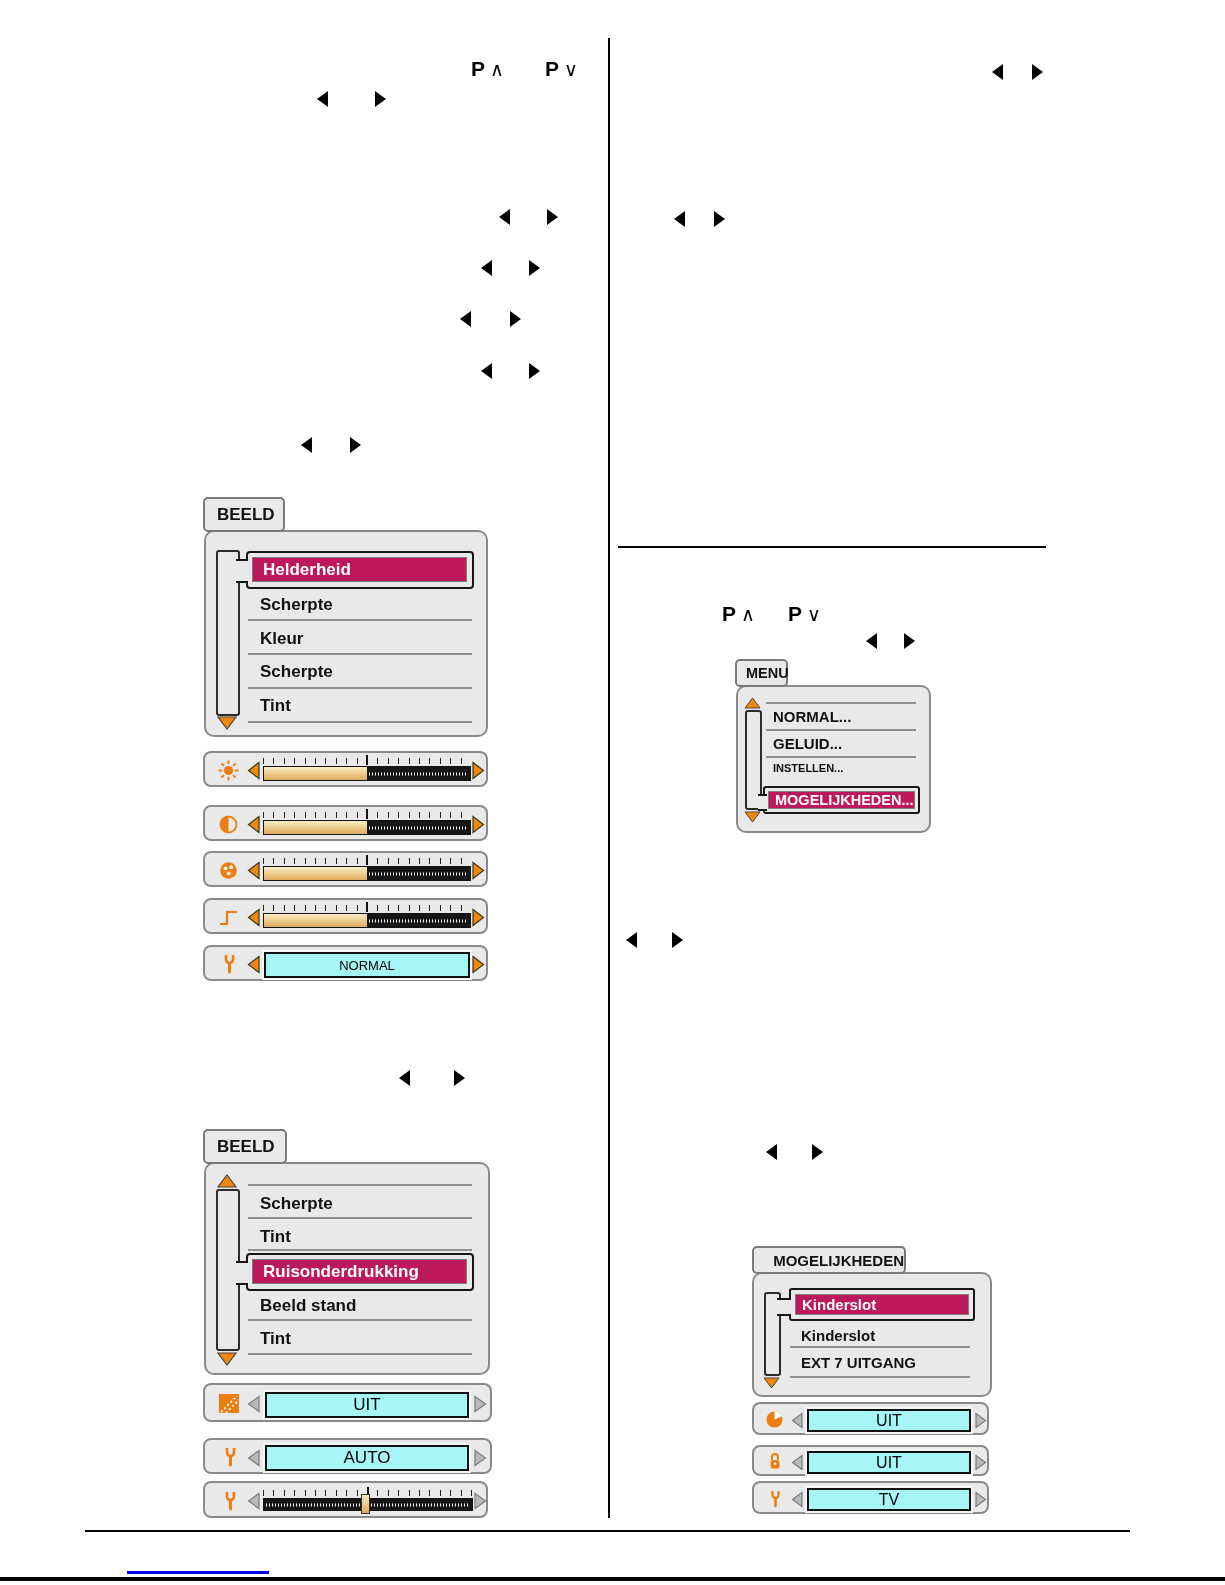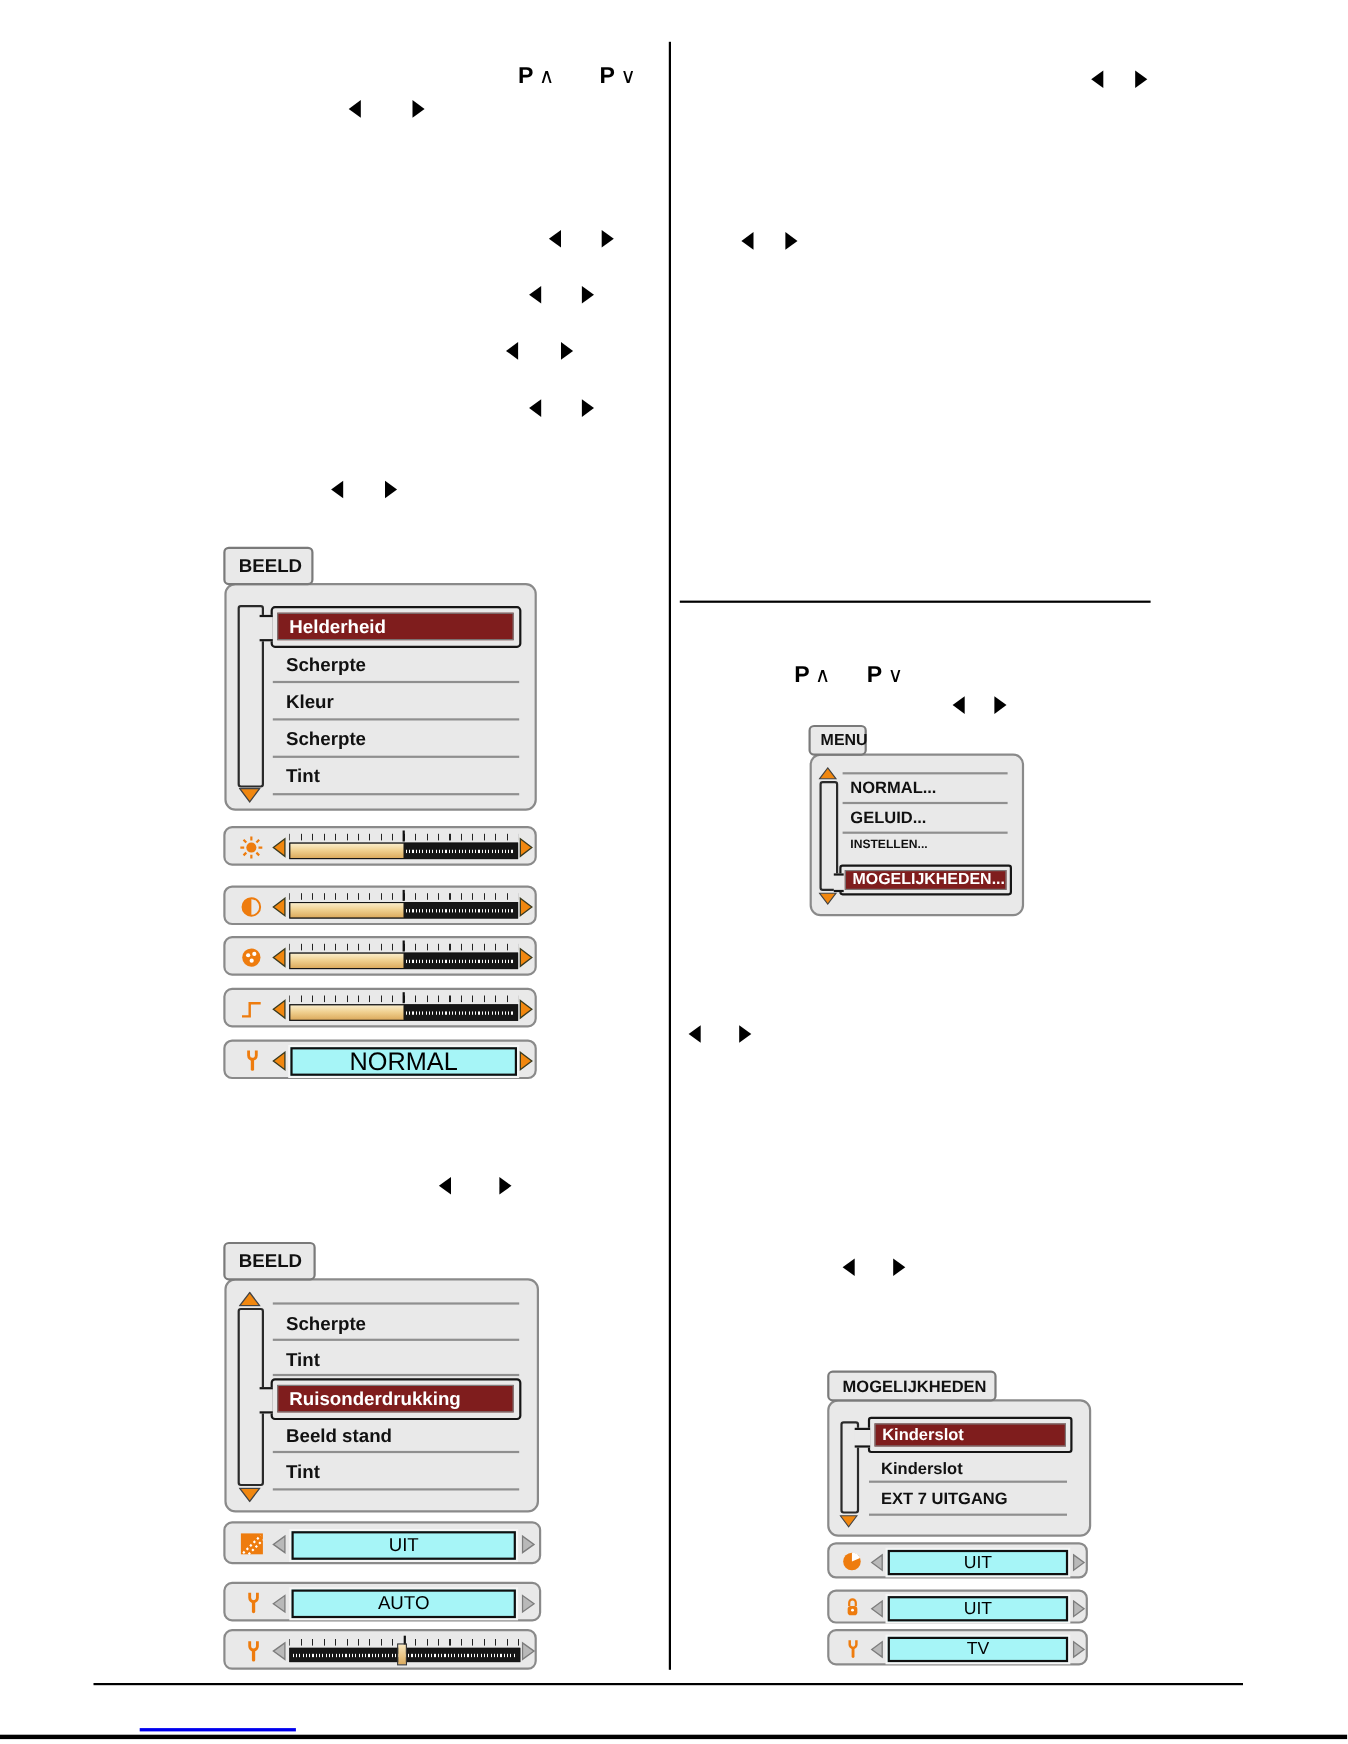--- a/index.html
+++ b/index.html
@@ -12,21 +12,21 @@
   .pkey{position:absolute;display:inline-flex;align-items:center;gap:5px;}
   .pkey .p{font-size:21px;font-weight:bold;color:#000;line-height:1;}
   .pkey .chev{font-size:19px;font-weight:400;color:#000;line-height:1;position:relative;top:1px;}
   
   .tab{position:absolute;background:#e9e9e9;border:2px solid #7a7a7a;border-radius:5px;
        display:flex;align-items:center;padding-left:12px;font-weight:bold;color:#111;z-index:3;box-sizing:border-box;}
   .panel{position:absolute;background:#e9e9e9;border:2px solid #8a8a8a;border-radius:10px;z-index:1;box-sizing:border-box;}
   .mitem{position:absolute;font-weight:bold;color:#111;z-index:2;white-space:nowrap;}
   .uline{position:absolute;height:2px;background:#8f8f8f;z-index:2;}
   .hlout{position:absolute;border:2px solid #161616;border-radius:4px;background:#e9e9e9;z-index:4;box-sizing:border-box;}
-  .hlin{position:absolute;background:#7f1d1d;border:1px solid #7d7d7d;color:#fff;font-weight:bold;
+  .hlin{position:absolute;background:#be185d;border:1px solid #7d7d7d;color:#fff;font-weight:bold;
         display:flex;align-items:center;padding-left:10px;z-index:5;box-sizing:border-box;white-space:nowrap;}
   .sbar{position:absolute;border:2px solid #2a2a2a;border-radius:3px;background:#e9e9e9;z-index:2;box-sizing:border-box;}
   .sbarin{position:absolute;background:#b3b3b3;border:1px solid #8a8a8a;box-sizing:border-box;}
   .conn{position:absolute;background:#e9e9e9;border-top:2px solid #161616;border-bottom:2px solid #161616;z-index:6;}
   .sarrow{position:absolute;z-index:3;line-height:0;}
   
   .crow{position:absolute;background:#e9e9e9;border:2px solid #8a8a8a;border-radius:8px;box-sizing:border-box;}
   .icn{position:absolute;line-height:0;}
   .arr{position:absolute;line-height:0;}
   .track{position:absolute;border:1px solid #141414;display:flex;box-sizing:border-box;background:#161616;}
@@ -222,21 +222,21 @@
     <span class="icn" style="left:17px;top:6px;">
       <svg width="15" height="22" viewBox="0 0 15 22">
           <path d="M4 2 v4.5 a3.5 3.5 0 0 0 7 0 V2" fill="none" stroke="#ee7c0e" stroke-width="2.6"></path>
           <rect x="6" y="9" width="3" height="11.5" rx="1.5" fill="#ee7c0e"></rect>
         </svg>
     </span>
     <span class="arr" style="left:42px;top:8px;">
       <svg width="13" height="19">
           <polygon points="12,1.5 1.5,9.5 12,17.5" fill="#f1870f" stroke="#3a3a1e" stroke-width="1.2"></polygon>
         </svg></span>
-    <div class="cyan" style="left:59px;top:5px;width:206px;height:26px;font-size:23px;">
+    <div class="cyan" style="left:59px;top:5px;width:206px;height:26px;font-size:13px;">
       <span>NORMAL</span>
     </div>
     <span class="arr" style="left:267px;top:8px;">
       <svg width="13" height="19">
           <polygon points="1,1.5 11.5,9.5 1,17.5" fill="#f1870f" stroke="#3a3a1e" stroke-width="1.2"></polygon>
         </svg></span>
   </div>
 
   <div class="tab" style="left:203px;top:1129px;width:84px;height:35px;font-size:17px;">
     <span>BEELD</span>
@@ -372,21 +372,21 @@
   <div class="uline" style="left:766px;top:729px;width:150px;"></div>
   <div class="mitem" style="left:773px;top:735px;font-size:15px;"><span>GELUID...</span></div>
   <div class="uline" style="left:766px;top:756px;width:150px;"></div>
   <div class="mitem" style="left:773px;top:762px;font-size:11px;"><span>INSTELLEN...</span></div>
 
   <div class="hlout" style="left:763px;top:786px;width:157px;height:28px;border-radius:3px;"></div>
   <div class="hlin" style="left:768px;top:791px;width:147px;height:18px;font-size:14.5px;padding-left:6px;">
     <span>MOGELIJKHEDEN...</span>
   </div>
 
-  <div class="tab" style="left:752px;top:1246px;width:154px;height:28px;font-size:15px;">
+  <div class="tab" style="left:752px;top:1246px;width:154px;height:28px;font-size:15px;justify-content:flex-end;">
     <span>MOGELIJKHEDEN</span>
   </div>
   <div class="panel" style="left:752px;top:1272px;width:240px;height:125px;"></div>
 
   <div class="sbar" style="left:764px;top:1292px;width:17px;height:84px;"></div>
   <div class="sbarin" style="left:768px;top:1296px;width:9px;height:76px;"></div>
   <div class="sarrow" style="left:763px;top:1377px;">
     <svg width="17" height="12">
         <polygon points="1,1 16,1 8.5,11" fill="#f1870f" stroke="#444" stroke-width="1"></polygon>
       </svg>

